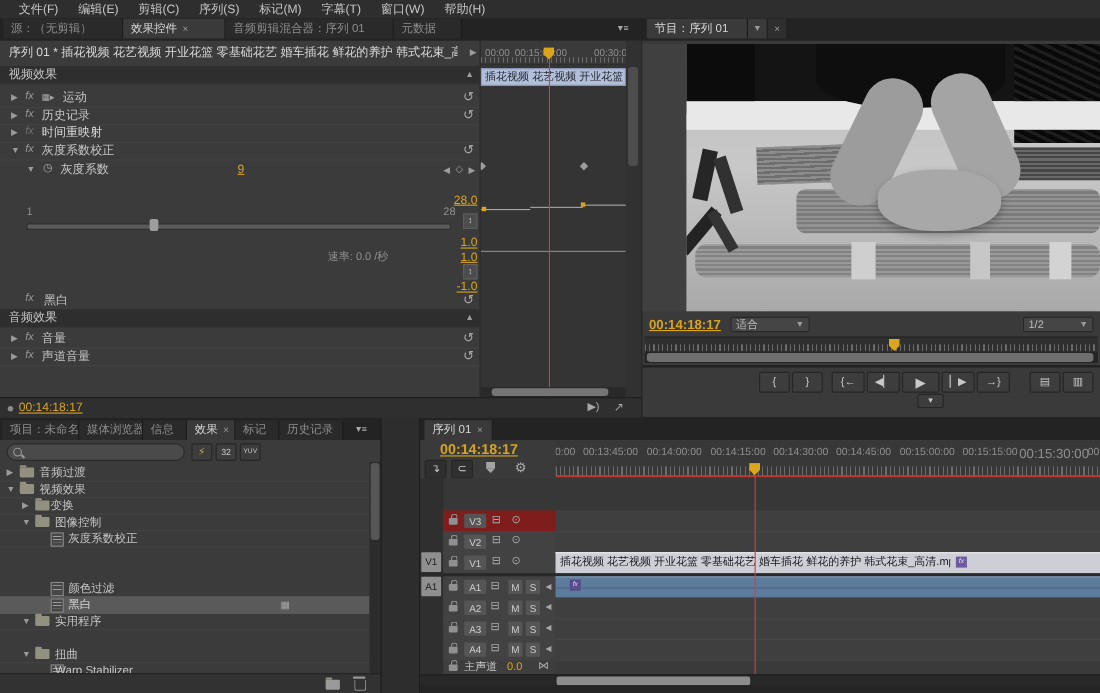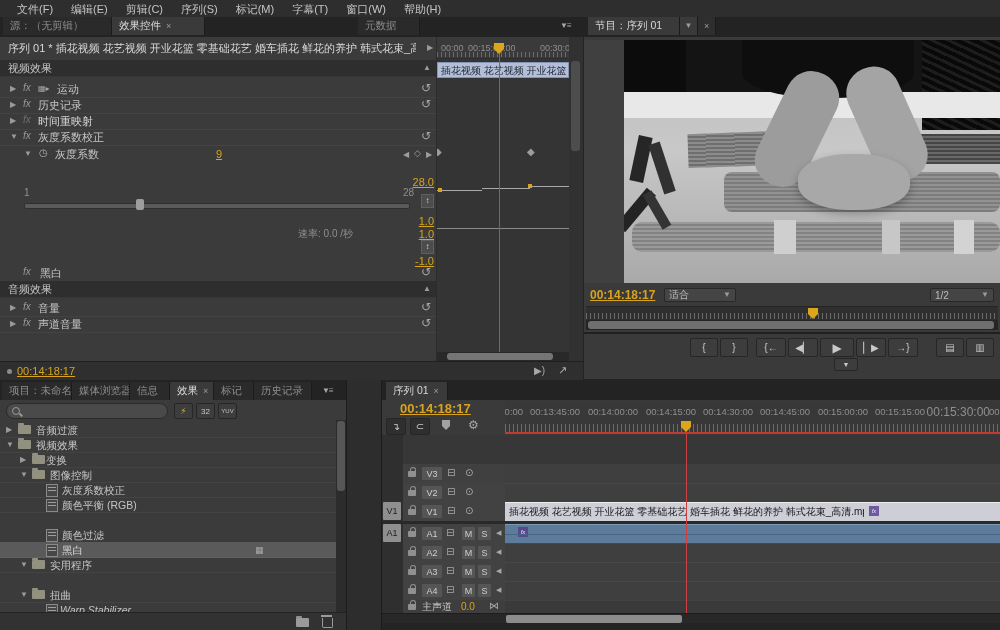--- a/index.html
+++ b/index.html
@@ -89,20 +89,23 @@
 
   <div class="chrome" style="left:0;top:17px;width:583px;height:362px;">
 
     <div class="tab" style="left:3px;width:109px;">
         <span>源：（无剪辑）</span>
       </div>
     <div class="tab active" style="left:112px;width:93px;">
         <span>效果控件</span>
         <span class="tclose">×</span>
       </div>
+    <div class="tab" style="left:205px;width:153px;">
+        <span>音频剪辑混合器：序列 01</span>
+      </div>
     <div class="tab" style="left:358px;width:62px;">
         <span>元数据</span>
       </div>
     <span class="ico" style="left:560px;top:4px;font-size:8px;letter-spacing:-1px;">▼≡</span>
 
     <div class="panelbg" style="left:0;top:20px;width:583px;height:325px;"></div>
 
     <div class="t wht" style="left:8px;top:24px;width:408px;overflow:hidden;">序列 01 * 插花视频 花艺视频 开业花篮 零基础花艺 婚车插花 鲜花的养护 韩式花束_高清.mp4</div>
     <span class="tri" style="left:427px;top:27px;">▶</span>
 
@@ -359,24 +362,20 @@
       </div>
       <div class="hdrrow rowline" style="top:47px;width:336px;height:15px;">
         <span class="tri" style="left:20px;top:4px;">▼</span>
           <span class="fold" style="left:32px;top:3px;"></span>
         <span class="t" style="left:50px;font-size:10.5px;">图像控制</span>
       </div>
       <div class="hdrrow rowline" style="top:62px;width:336px;height:15px;">
         <span class="fxic" style="left:46px;top:2px;"></span>
         <span class="t" style="left:62px;font-size:10.5px;">灰度系数校正</span>
       </div>
-      <div class="hdrrow rowline" style="top:77px;width:336px;height:15px;">
-        <span class="fxic" style="left:46px;top:2px;"></span>
-        <span class="t" style="left:62px;font-size:10.5px;">颜色平衡 (RGB)</span>
-      </div>
       <div class="hdrrow rowline" style="top:107px;width:336px;height:15px;">
         <span class="fxic" style="left:46px;top:2px;"></span>
         <span class="t" style="left:62px;font-size:10.5px;">颜色过滤</span>
       </div>
       <div class="hdrrow rowline" style="top:122px;width:336px;height:15px;background:#5a5a5a;">
         <span class="fxic" style="left:46px;top:2px;"></span>
         <span class="t wht" style="left:62px;font-size:10.5px;">黑白</span>
         <span class="ico" style="left:255px;top:3px;font-size:9px;">▦</span>
       </div>
       <div class="hdrrow rowline" style="top:137px;width:336px;height:15px;">
@@ -384,21 +383,21 @@
           <span class="fold" style="left:32px;top:3px;"></span>
         <span class="t" style="left:50px;font-size:10.5px;">实用程序</span>
       </div>
       <div class="hdrrow rowline" style="top:167px;width:336px;height:15px;">
         <span class="tri" style="left:20px;top:4px;">▼</span>
           <span class="fold" style="left:32px;top:3px;"></span>
         <span class="t" style="left:50px;font-size:10.5px;">扭曲</span>
       </div>
       <div class="hdrrow rowline" style="top:182px;width:336px;height:15px;">
         <span class="fxic" style="left:46px;top:2px;"></span>
-        <span class="t" style="left:60px;font-size:10.5px;font-style:italic;">Warp Stabilizer</span>
+        <span class="t" style="left:50px;font-size:10.5px;">Warp Stabilizer</span>
       </div>
     </div>
     <div class="abs" style="left:336px;top:40px;width:10px;height:192px;background:#2c2c2c;">
       <div class="scrollthumb" style="left:1px;top:1px;width:8px;height:70px;background:#565656;"></div>
     </div>
 
     <div class="abs" style="left:0;top:232px;width:346px;height:18px;background:#323232;border-top:1px solid #222;">
       <span class="fold" style="left:296px;top:5px;background:#9a9a9a;"></span>
       <span class="trash" style="left:322px;top:5px;"></span>
     </div>
@@ -455,21 +454,21 @@
 
     <div class="abs" style="left:0;top:55px;width:21px;height:178px;background:#2f2f2f;">
       <div class="srcchip" style="left:1px;top:67px;width:18px;height:18px;">
           <span>V1</span>
         </div>
       <div class="srcchip" style="left:1px;top:89px;width:18px;height:18px;">
           <span>A1</span>
         </div>
     </div>
 
-    <div class="abs rowline" style="left:21px;top:84px;width:102px;height:19px;background:#404040;">
+    <div class="abs rowline" style="left:21px;top:84px;width:102px;height:19px;background:#7f1d1d;">
       <span class="lock" style="left:5px;top:7px;"></span>
       <div class="chip" style="left:19px;top:3px;width:20px;height:13px;">
           <span>V3</span>
         </div>
       <span class="ico" style="left:44px;top:3px;font-size:10px;">⊟</span>
       <span class="ico" style="left:62px;top:3px;font-size:10px;">⊙</span>
     </div>
 
     <div class="abs rowline" style="left:21px;top:103px;width:102px;height:19px;background:#424242;">
       <span class="lock" style="left:5px;top:7px;"></span>

